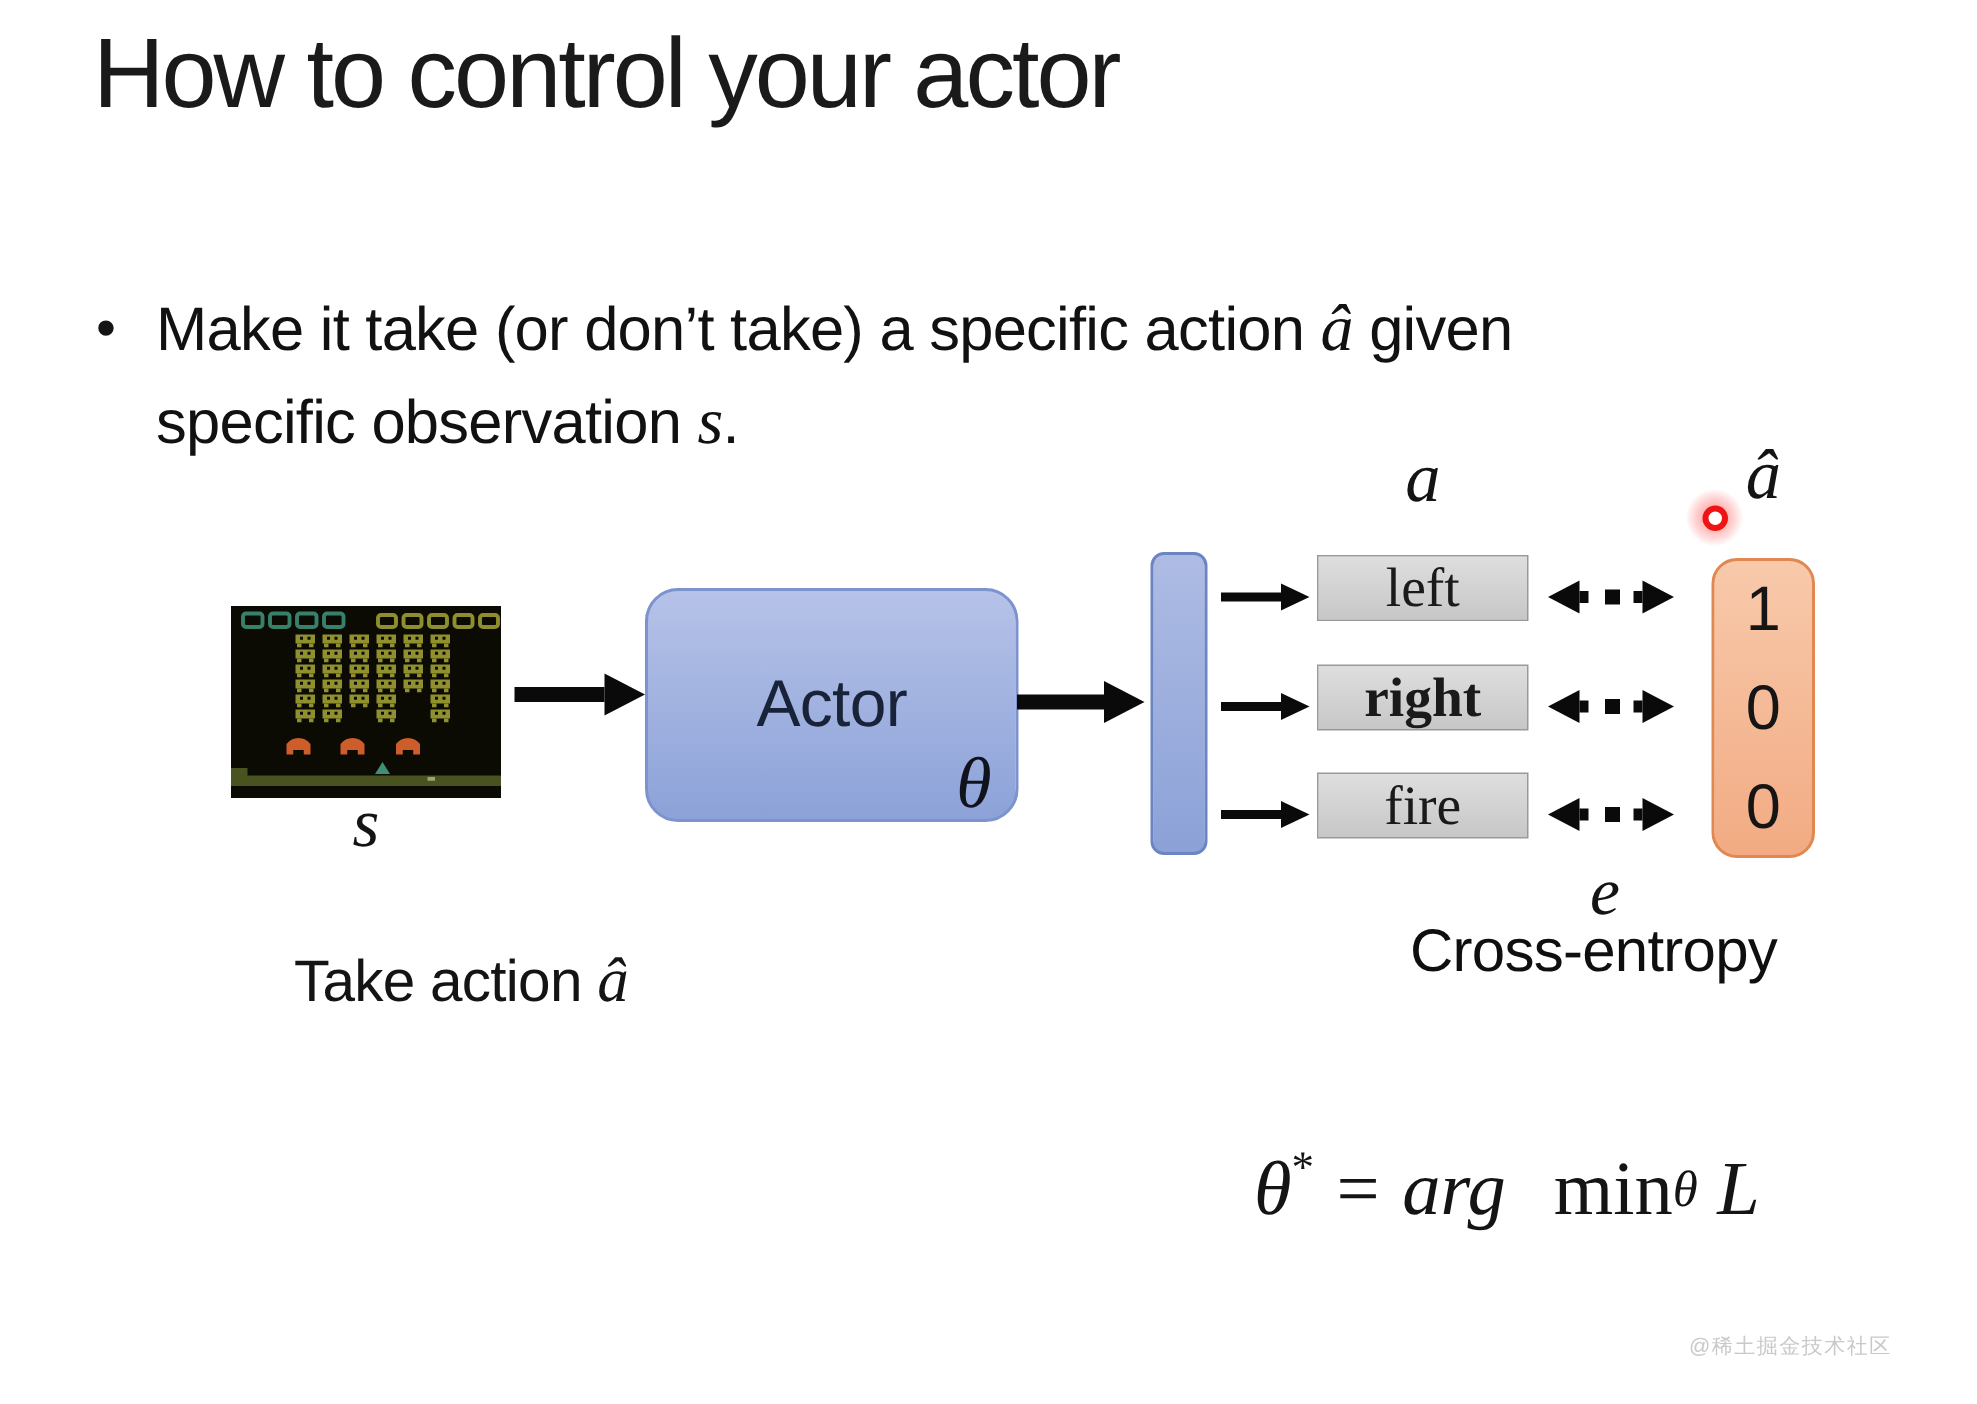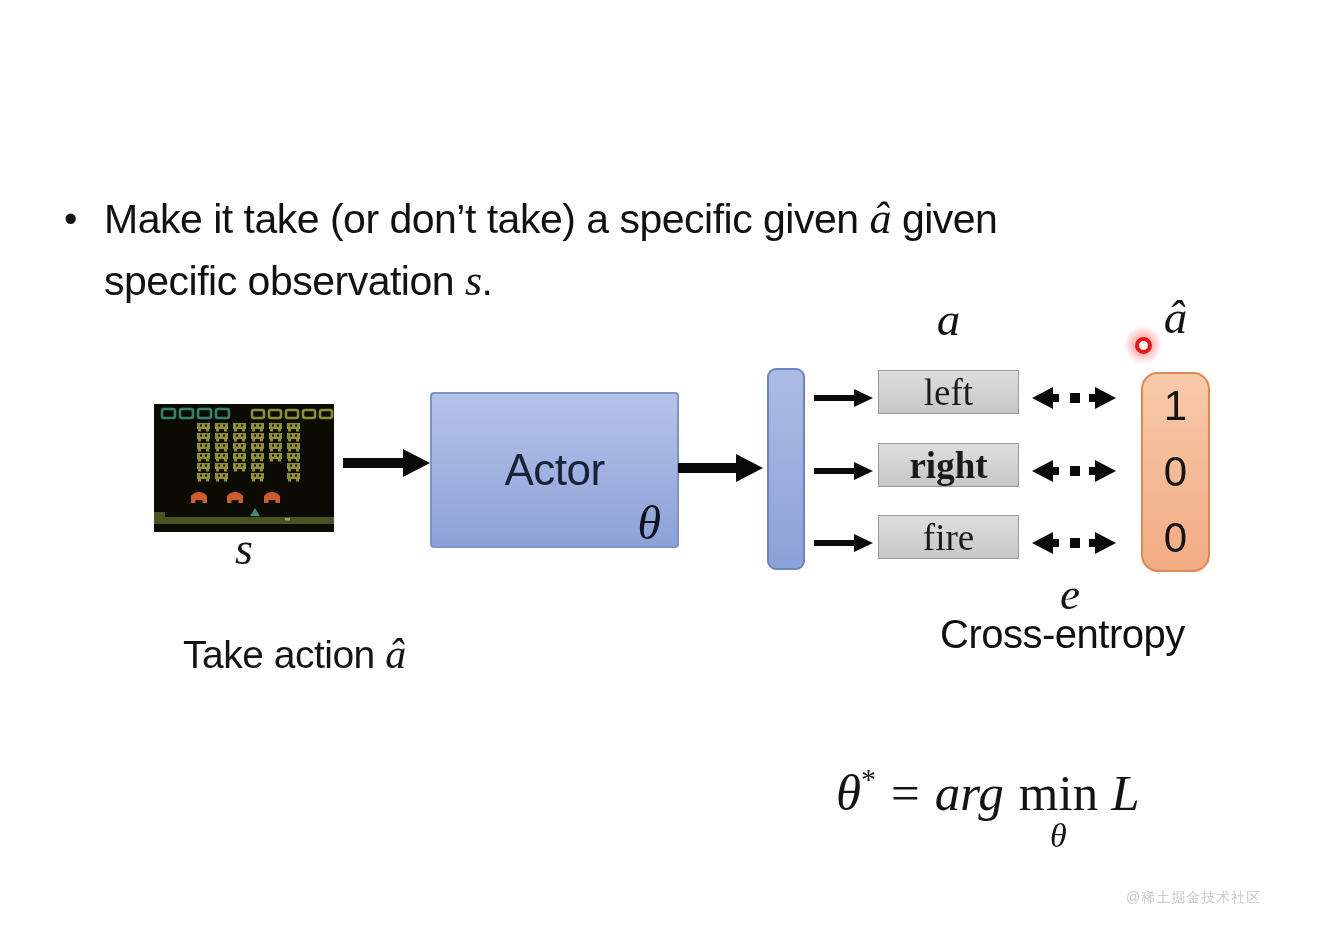--- a/index.html
+++ b/index.html
@@ -22,21 +22,21 @@
   .mrm { font-family:"Liberation Serif", serif; font-style:normal; }
   .bmath { font-size:44px; }
 
   
   .game { position:absolute; left:154px; top:404px; width:180px; height:128px; }
   .s-label { position:absolute; left:154px; top:522px; width:180px; text-align:center;
              font-size:46px; }
 
   .actor-box {
     position:absolute; left:430px; top:392px; width:245px; height:152px;
-    border-radius:4px; border:2px solid #7d93cd;
+    border-radius:22px; border:2px solid #7d93cd;
     background:linear-gradient(#b6c2e8, #8ca2d8);
     display:flex; align-items:center; justify-content:center;
   }
   .actor-box .actor-text { font-size:44px; color:#182238; letter-spacing:-0.5px; }
   .actor-box .theta { position:absolute; right:16px; bottom:-4px; font-size:48px; color:#10121c; }
 
   .vector-bar {
     position:absolute; left:767px; top:368px; width:38px; height:202px;
     border-radius:9px; border:2px solid #6b84c2;
     background:linear-gradient(#aebce4, #8ba1d7);
@@ -69,52 +69,53 @@
   .e-label { position:absolute; left:1040px; top:568px; width:60px; text-align:center; font-size:45px; }
   .xent-label { position:absolute; left:940px; top:612px; font-size:40px; letter-spacing:-0.5px; color:#0f0f0f; }
 
   
   .laser-glow { position:absolute; left:1124px; top:326px; width:38px; height:38px; border-radius:50%;
     background:radial-gradient(circle, rgba(255,70,70,0.65) 0%, rgba(255,80,80,0.28) 45%, rgba(255,80,80,0) 72%); }
   .laser-ring { position:absolute; left:1135px; top:337px; width:9px; height:9px; border-radius:50%;
     background:#ffffff; border:4.5px solid #ee1414; }
 
   
-  .take-action { position:absolute; left:183px; top:630px; font-size:39px; letter-spacing:-0.5px;text-align:center; }
+  .take-action { position:absolute; left:196px; top:630px; font-size:39px; letter-spacing:-0.5px;text-align:center; }
   .take-action .bmath, .dont-take .bmath { font-size:42px; }
   .dont-take  { position:absolute; left:188px; top:782px; font-size:39px; letter-spacing:-0.5px; }
 
   .eq { position:absolute; font-size:50px; font-family:"Liberation Serif", serif; }
   .eq .sign { margin:0 16px; font-style:normal; }
   .eq-take { left:478px; top:690px; }
   .eq-dont { left:462px; top:850px; }
 
   .argmin { position:absolute; left:836px; top:768px; display:flex; align-items:flex-start;
             font-size:51px; font-family:"Liberation Serif", serif; line-height:1; }
   .argmin .sup { font-size:30px; margin-top:-4px; font-style:normal; }
   .argmin .sign { margin:0 15px; }
   .argmin .arggap { margin-right:15px; }
-  .minstack { display:inline-flex; flex-direction:column; align-items:center; }
+  .minstack { display:inline-flex; align-items:center;margin-left:17px; }
   .minstack .sub { font-size:34px; margin-top:0px; }
   .argmin .lterm { margin-left:13px; }
 
   .watermark { position:absolute; left:1126px; top:889px; font-size:14px; color:#c9c9c9;
                letter-spacing:1px; }
   .arrows { position:absolute; left:0; top:0; pointer-events:none; }
 </style>
 </head>
 <body>
 
 <div class="slide">
 
+  <h1 class="title">How to control your actor</h1>
 
   <div class="bullet">
     <span class="dot">•</span>
     <div class="btext">
-      <span>Make it take (or don’t take) a specific given </span><span class="mi bmath">â</span><span> given</span><br>
+      <span>Make it take (or don’t take) a specific action </span><span class="mi bmath">â</span><span> given</span><br>
       <span>specific observation </span><span class="mi bmath">s</span><span>.</span>
     </div>
   </div>
 
   <svg class="game" viewBox="0 0 180 128" width="180" height="128">
     <rect x="0" y="0" width="180" height="128" fill="#0b0b04"></rect>
     <g>
       <rect x="8" y="5" width="13" height="9" rx="2" fill="none" stroke="#37816b" stroke-width="2.6"></rect>
       <rect x="26" y="5" width="13" height="9" rx="2" fill="none" stroke="#37816b" stroke-width="2.6"></rect>
       <rect x="44" y="5" width="13" height="9" rx="2" fill="none" stroke="#37816b" stroke-width="2.6"></rect>

